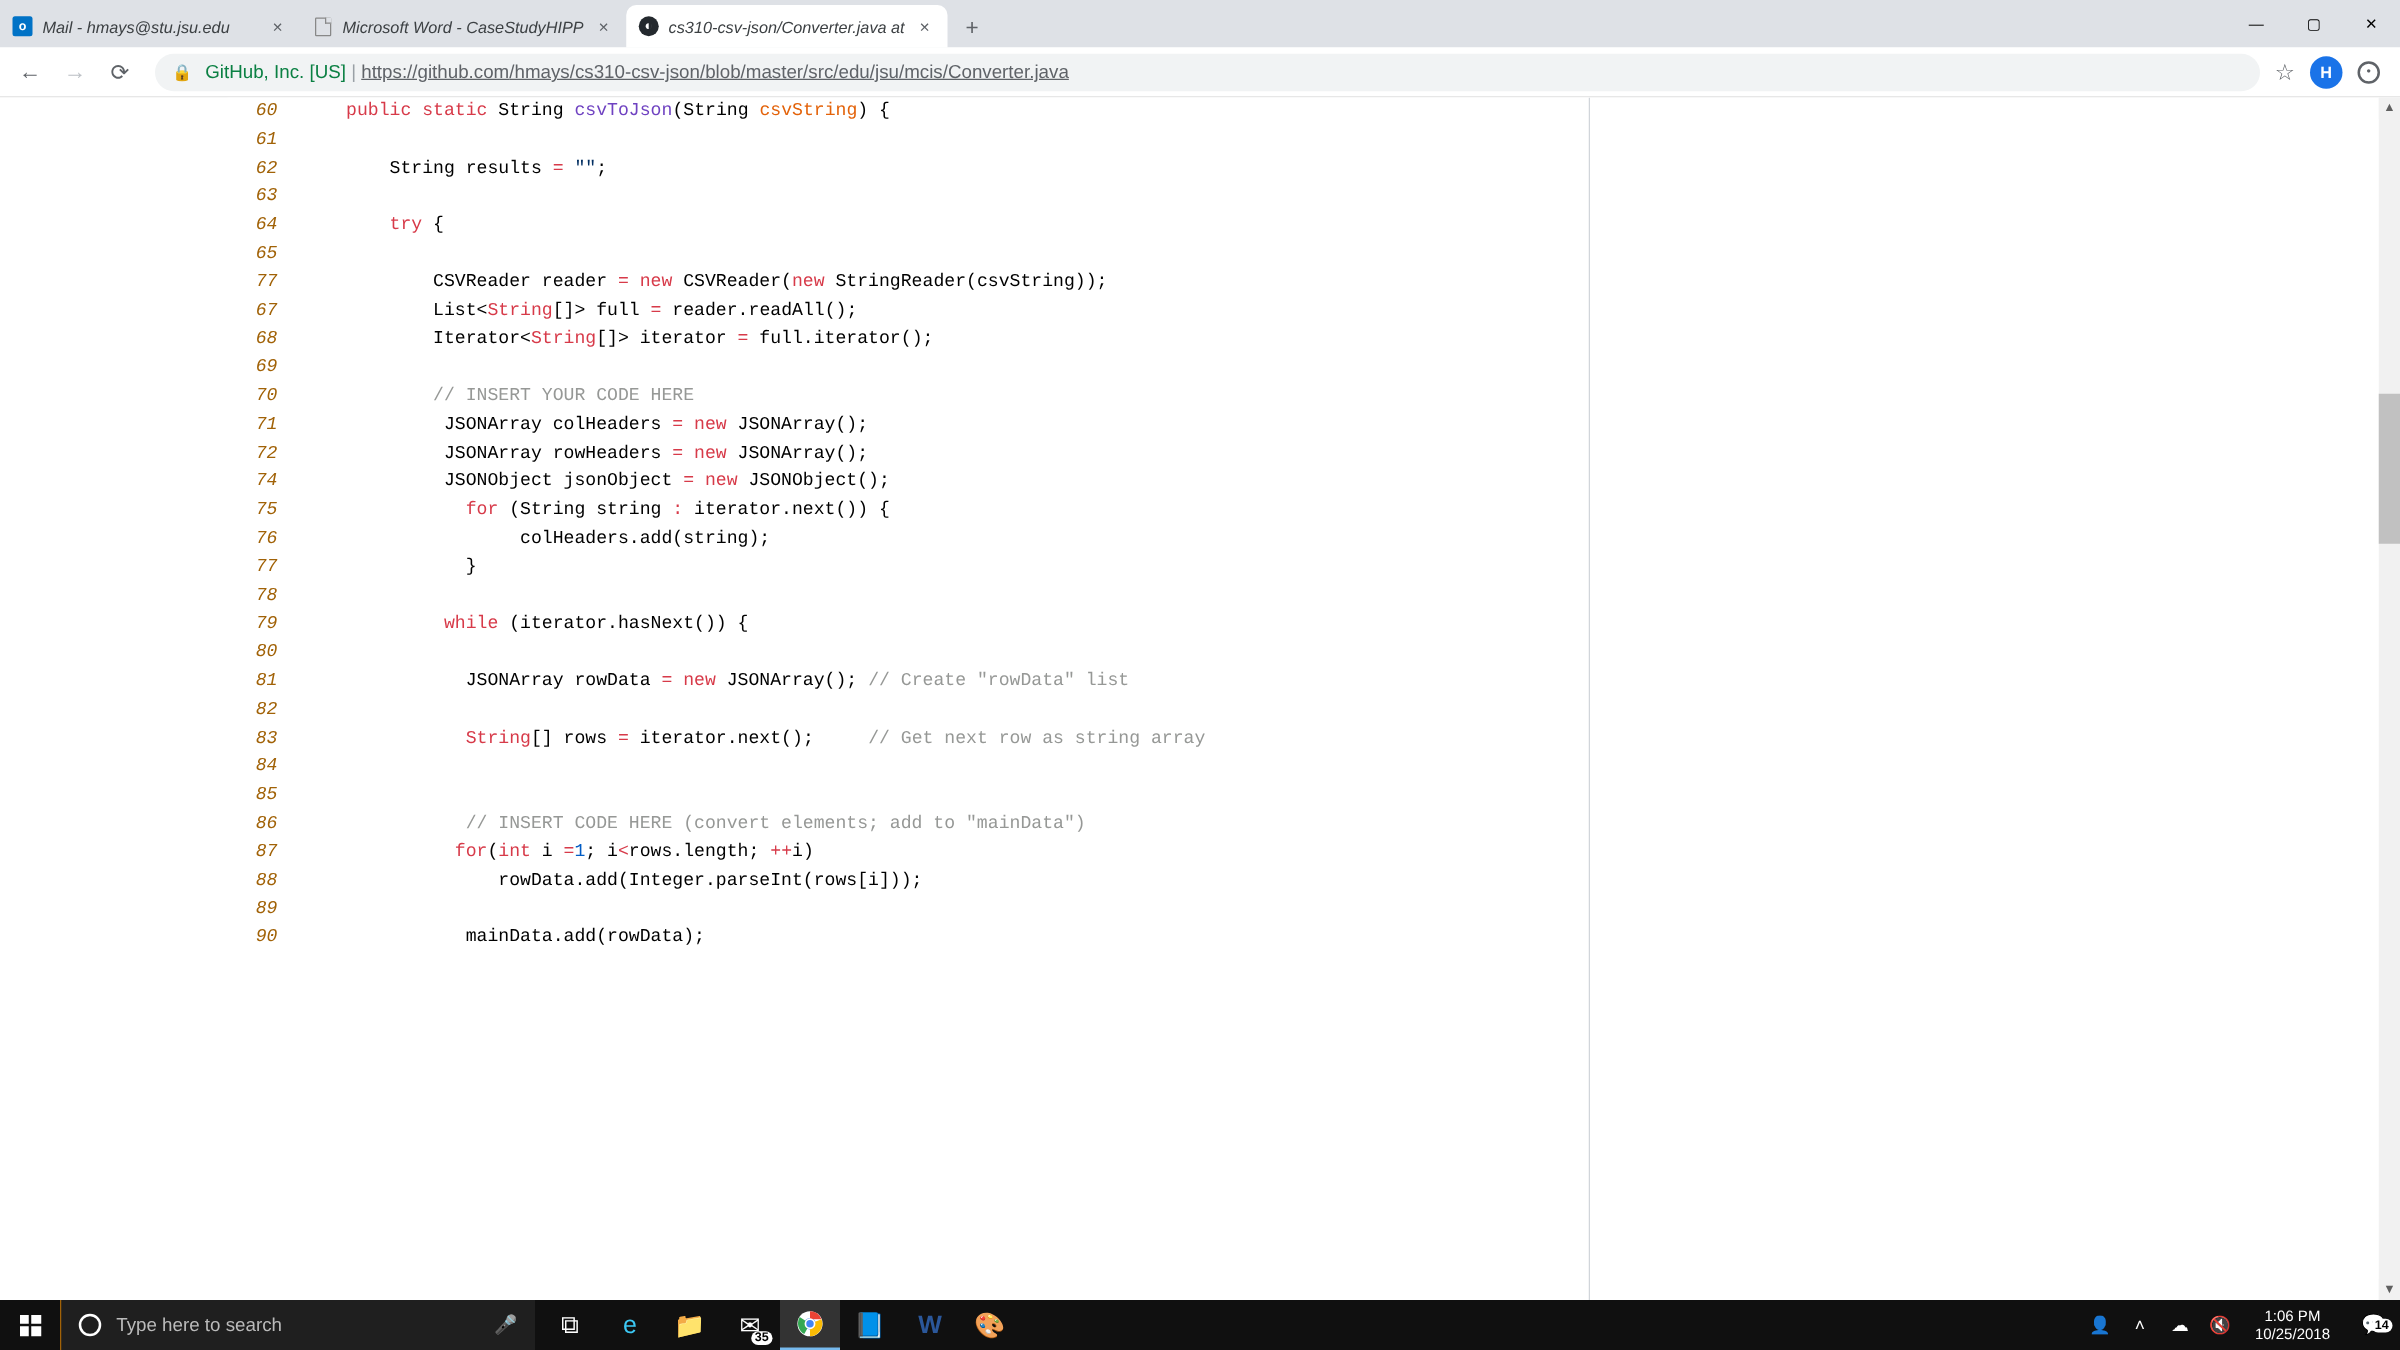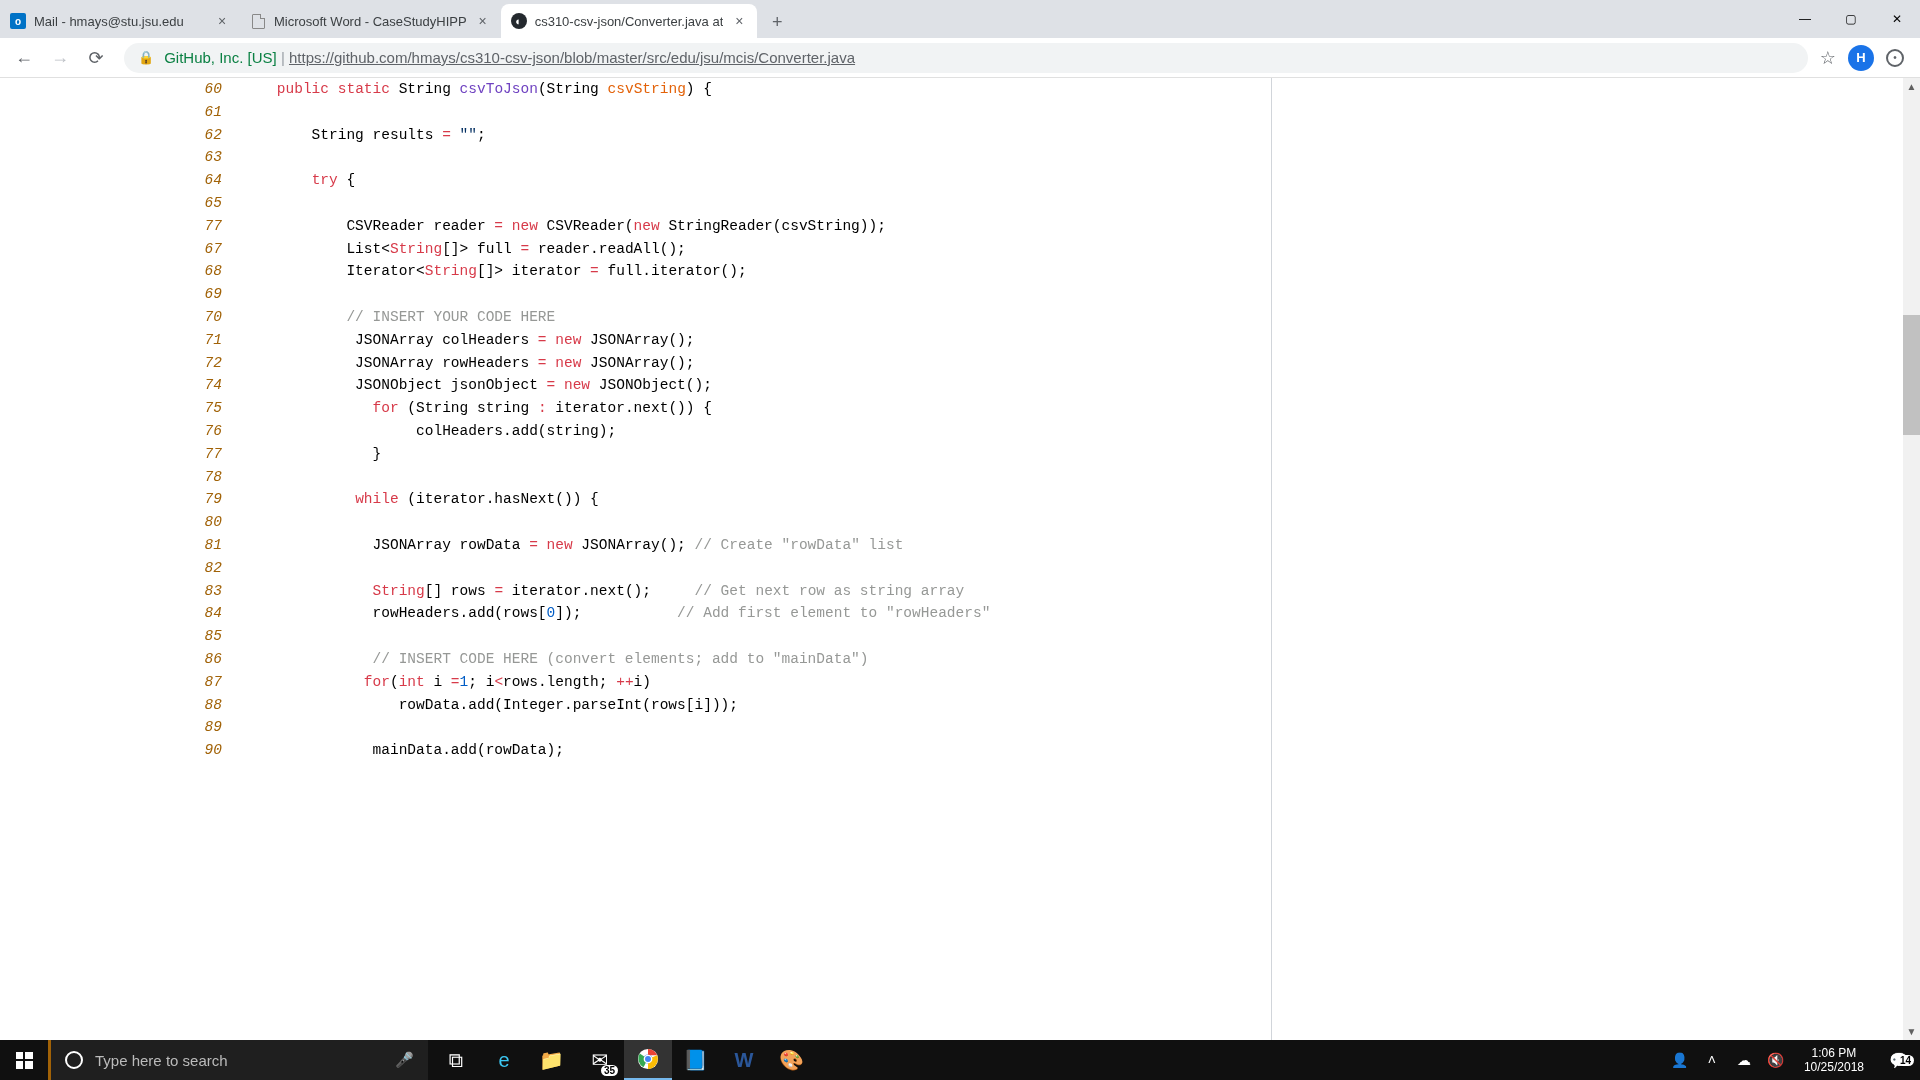--- a/index.html
+++ b/index.html
@@ -3,21 +3,21 @@
 <meta charset="utf-8">
 <style>
 * { margin: 0; padding: 0; box-sizing: border-box; }
 body { font-family: "Segoe UI", Arial, sans-serif; background: #fff; overflow: hidden; width: 1920px; height: 1080px; position: relative; }
 
 
 .browser-tabs { height: 38px; background: #dee1e6; display: flex; align-items: flex-end; }
 .tab { height: 34px; display: flex; align-items: center; padding: 0 10px; font-size: 13px; color: #3c4043; min-width: 240px; max-width: 280px; border-radius: 8px 8px 0 0; gap: 8px; position: relative; }
 .tab.active { background: #fff; }
 .tab .favicon { width: 16px; height: 16px; display: inline-flex; align-items: center; justify-content: center; font-size: 12px; }
-.tab .title { flex: 1; white-space: nowrap; overflow: hidden; text-overflow: ellipsis; }
+.tab .title { flex: 1; white-space: nowrap; overflow: hidden; text-overflow: ellipsis; font-style: italic; }
 .tab .close { width: 16px; height: 16px; display: flex; align-items: center; justify-content: center; color: #5f6368; font-size: 14px; cursor: pointer; }
 .newtab { width: 28px; height: 28px; display: flex; align-items: center; justify-content: center; color: #5f6368; font-size: 18px; margin-left: 6px; margin-bottom: 2px; cursor: pointer; }
 .win-controls { position: absolute; right: 0; top: 0; height: 38px; display: flex; }
 .win-btn { width: 46px; display: flex; align-items: center; justify-content: center; color: #000; font-size: 12px; cursor: pointer; }
 
 .addr-bar { height: 40px; background: #fff; display: flex; align-items: center; padding: 0 8px; gap: 4px; border-bottom: 1px solid #e0e0e0; }
 .nav-btn { width: 32px; height: 32px; display: flex; align-items: center; justify-content: center; color: #5f6368; font-size: 18px; border-radius: 50%; cursor: pointer; }
 .nav-btn.disabled { color: #bdc1c6; }
 .omnibox { flex: 1; height: 30px; background: #f1f3f4; border-radius: 15px; display: flex; align-items: center; padding: 0 14px; font-size: 15px; color: #202124; gap: 10px; margin: 0 8px; }
 .lock { color: #0b8043; font-size: 13px; }
@@ -47,21 +47,21 @@
 .vscroll { position: absolute; right: 0; top: 78px; bottom: 40px; width: 17px; background: #f1f1f1; }
 .vscroll-arrow { height: 17px; display: flex; align-items: center; justify-content: center; color: #606060; font-size: 10px; background: #f1f1f1; }
 .vscroll-track { position: absolute; top: 17px; bottom: 17px; left: 0; right: 0; }
 .vscroll-thumb { position: absolute; left: 0; right: 0; background: #c1c1c1; top: 220px; height: 120px; }
 
 
 .taskbar { position: absolute; bottom: 0; left: 0; right: 0; height: 40px; background: #101010; display: flex; align-items: center; color: #fff; }
 .start { width: 48px; height: 40px; display: flex; align-items: center; justify-content: center; cursor: pointer; }
 .win-logo { width: 17px; height: 17px; display: grid; grid-template-columns: 1fr 1fr; grid-template-rows: 1fr 1fr; gap: 2px; }
 .win-logo div { background: #fff; }
-.search-box { height: 40px; width: 380px; background: #1f1f1f; display: flex; align-items: center; padding: 0 14px; gap: 12px; color: #bbb; font-size: 15px; border-left: 3px solid #a16207; }
+.search-box { height: 40px; width: 380px; background: #1f1f1f; display: flex; align-items: center; padding: 0 14px; gap: 12px; color: #bbb; font-size: 15px; border-left: 1px solid #a16207; }
 .search-circle { width: 18px; height: 18px; border: 2px solid #fff; border-radius: 50%; }
 .task-icons { display: flex; height: 40px; align-items: center; margin-left: 4px; }
 .task-icon { width: 48px; height: 40px; display: flex; align-items: center; justify-content: center; font-size: 20px; cursor: pointer; position: relative; }
 .task-icon.active { background: #333; border-bottom: 2px solid #76b9ed; }
 .tray { margin-left: auto; display: flex; align-items: center; height: 40px; gap: 4px; }
 .tray-icon { width: 28px; display: flex; align-items: center; justify-content: center; color: #fff; font-size: 14px; cursor: pointer; }
 .clock { text-align: center; font-size: 12px; line-height: 14px; padding: 0 10px; cursor: pointer; }
 .notif { width: 42px; display: flex; align-items: center; justify-content: center; position: relative; cursor: pointer; }
 .badge { position: absolute; bottom: 4px; right: 6px; background: #fff; color: #000; font-size: 10px; border-radius: 7px; padding: 0 3px; font-weight: bold; }
 
@@ -211,21 +211,20 @@
       <div class="code-line">
         <div class="lineno">82</div>
         <div class="code"></div>
       </div>
       <div class="code-line">
         <div class="lineno">83</div>
         <div class="code">               <span class="k">String</span>[] rows <span class="k">=</span> iterator.next();     <span class="c">// Get next row as string array</span></div>
       </div>
       <div class="code-line">
         <div class="lineno">84</div>
-        <div class="code">               rowHeaders.add(rows[<span class="num">0</span>]);           <span class="c">// Add first element to "rowHeaders"</span></div>
       </div>
       <div class="code-line">
         <div class="lineno">85</div>
         <div class="code"></div>
       </div>
       <div class="code-line">
         <div class="lineno">86</div>
         <div class="code">               <span class="c">// INSERT CODE HERE (convert elements; add to "mainData")</span></div>
       </div>
       <div class="code-line">

